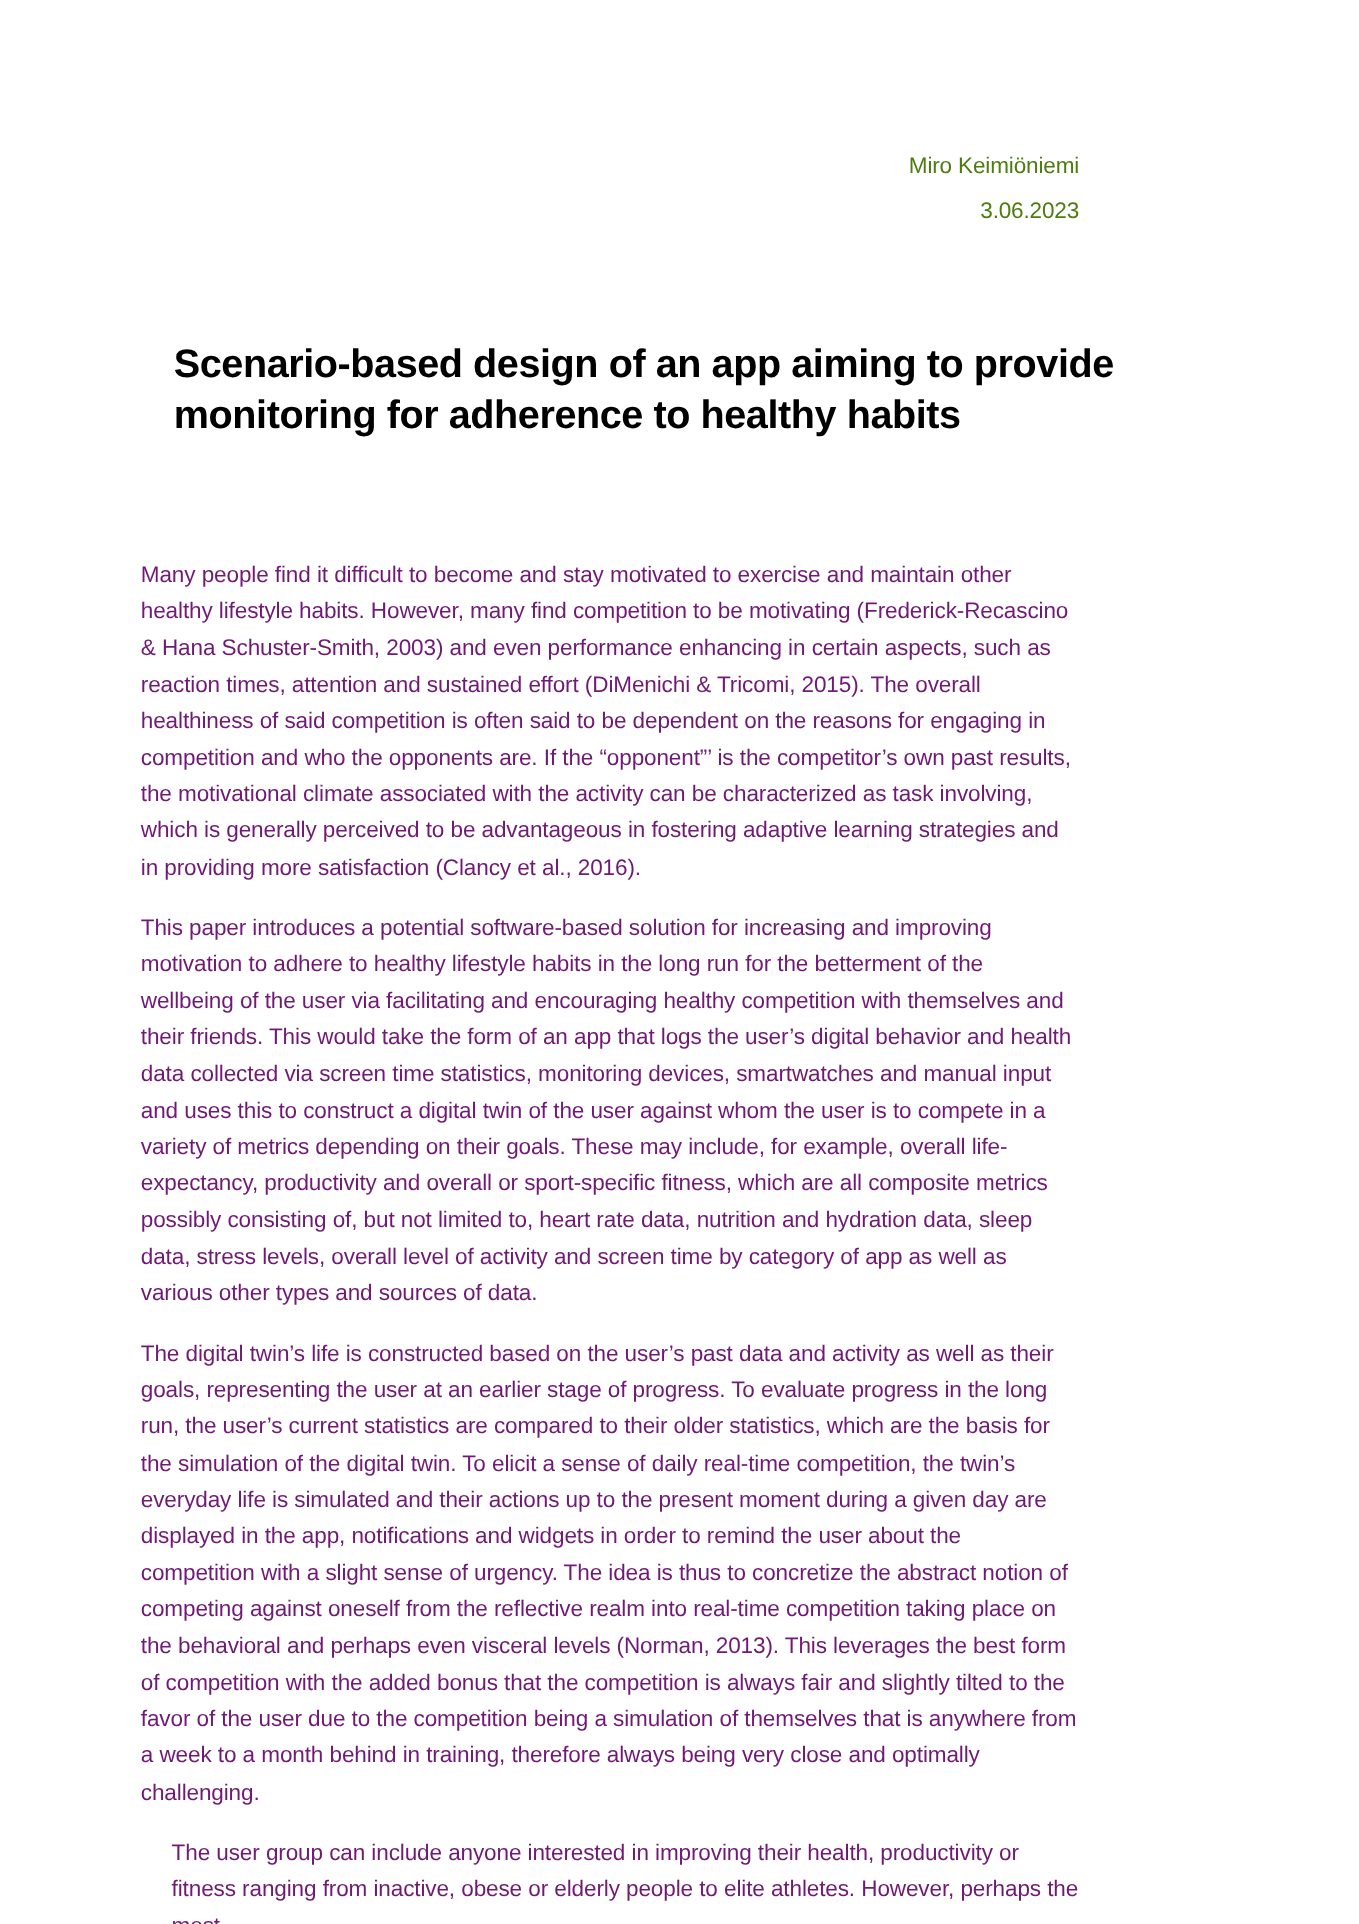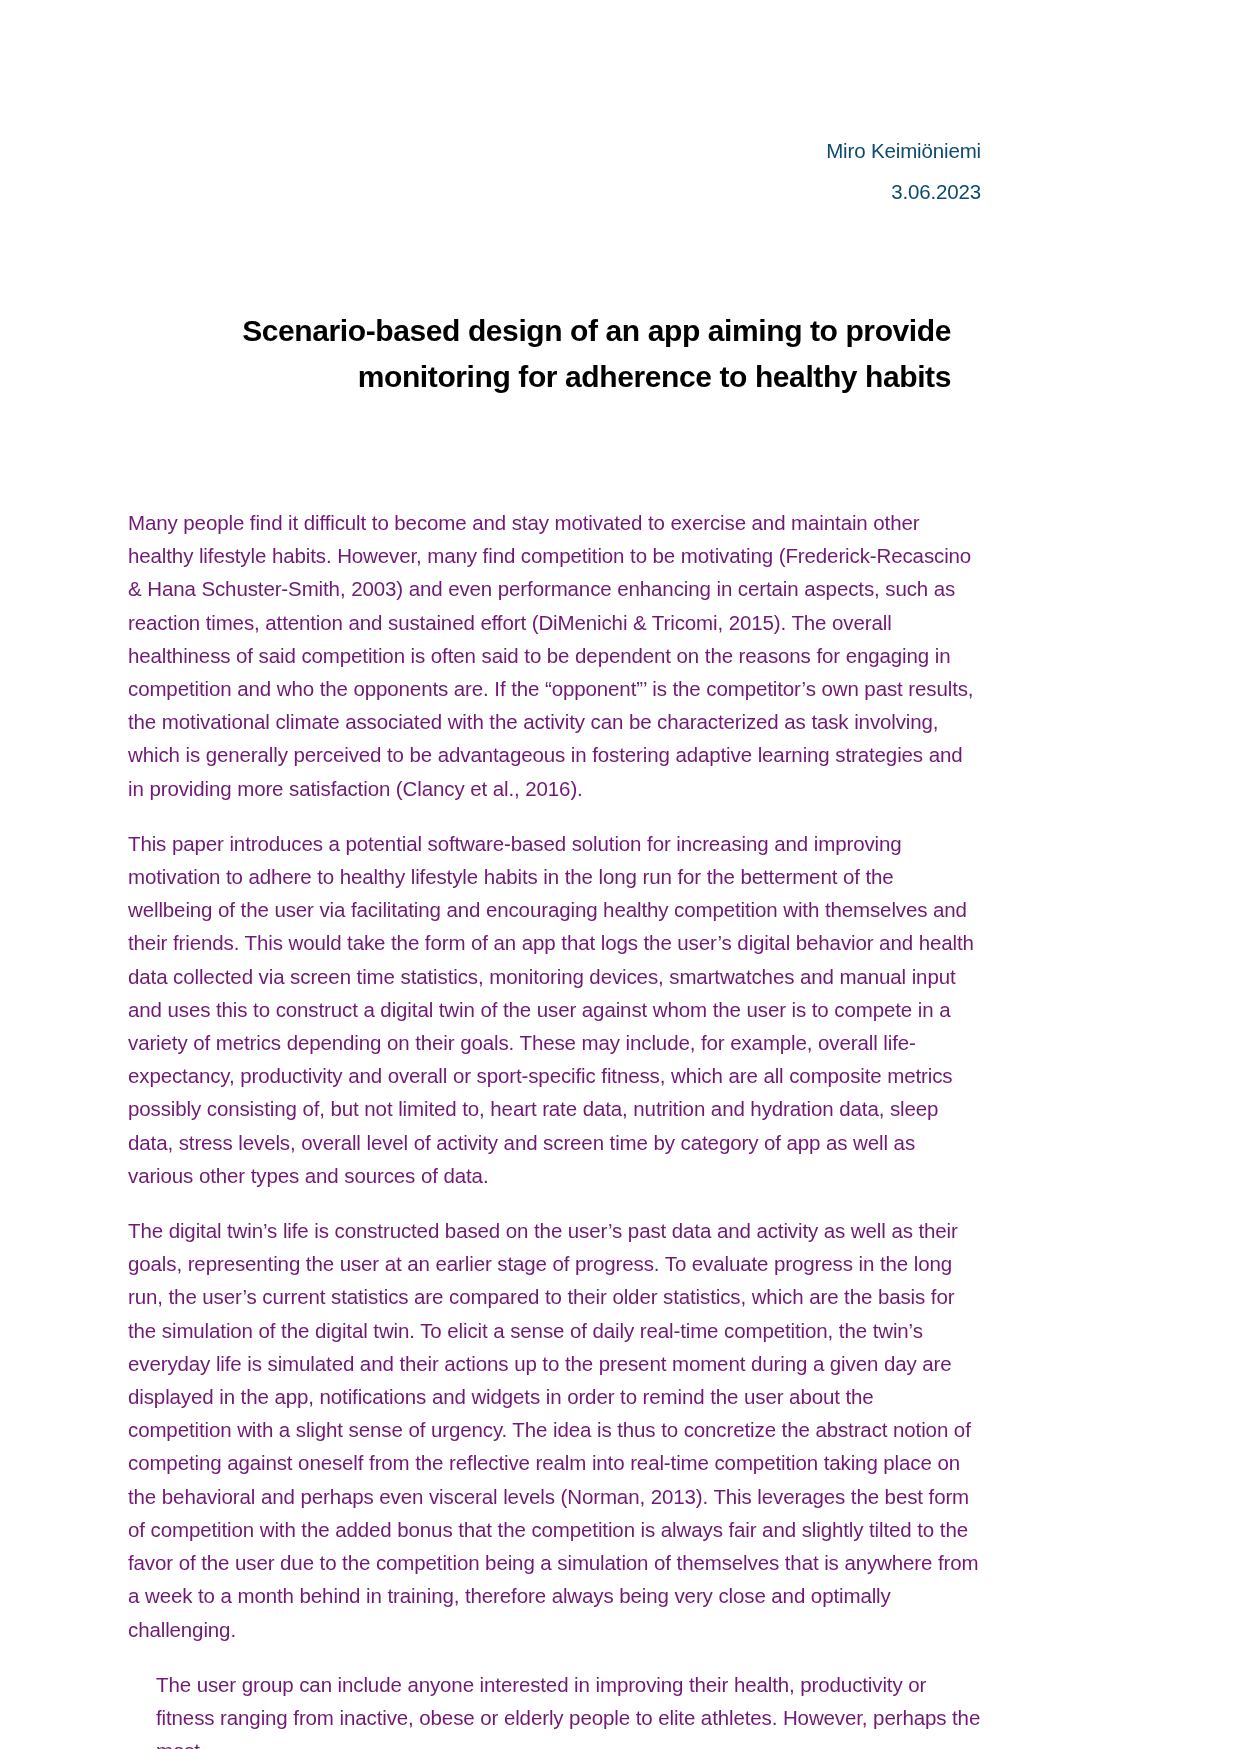--- a/index.html
+++ b/index.html
@@ -27,28 +27,28 @@
   
   .doc-header {
     text-align: right;
     padding-top: 130px;
     color: #000000;
   }
   .doc-header .line {
     font-size: 20.5px;
     line-height: 41px;
     letter-spacing: -0.15px;
-    color: #0c4a6e;
+    color: #4d7c0f;
   }
   
   .doc-title {
     margin-top: 96px;
-    text-align: right;
+    text-align: left;
     font-weight: bold;
-    font-size: 30px;
+    font-size: 36px;
     line-height: 46px;
     letter-spacing: -0.4px;
     color: #000000;
     padding-left: 30px;
     padding-right: 30px;
   }
   .doc-title .tline {
     display: block;
     white-space: nowrap;
   }

